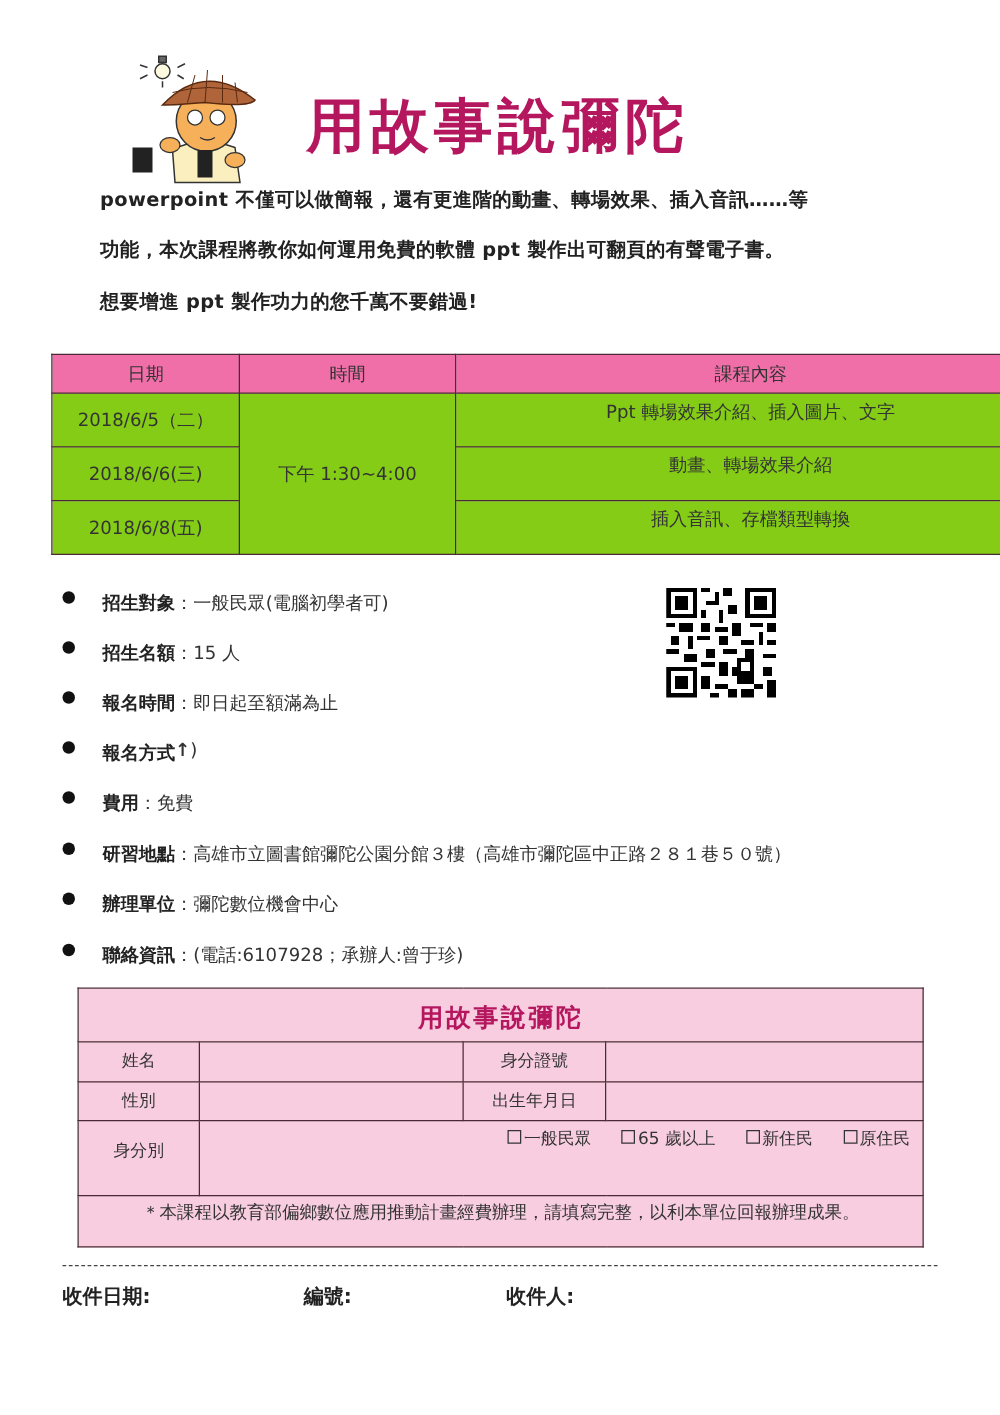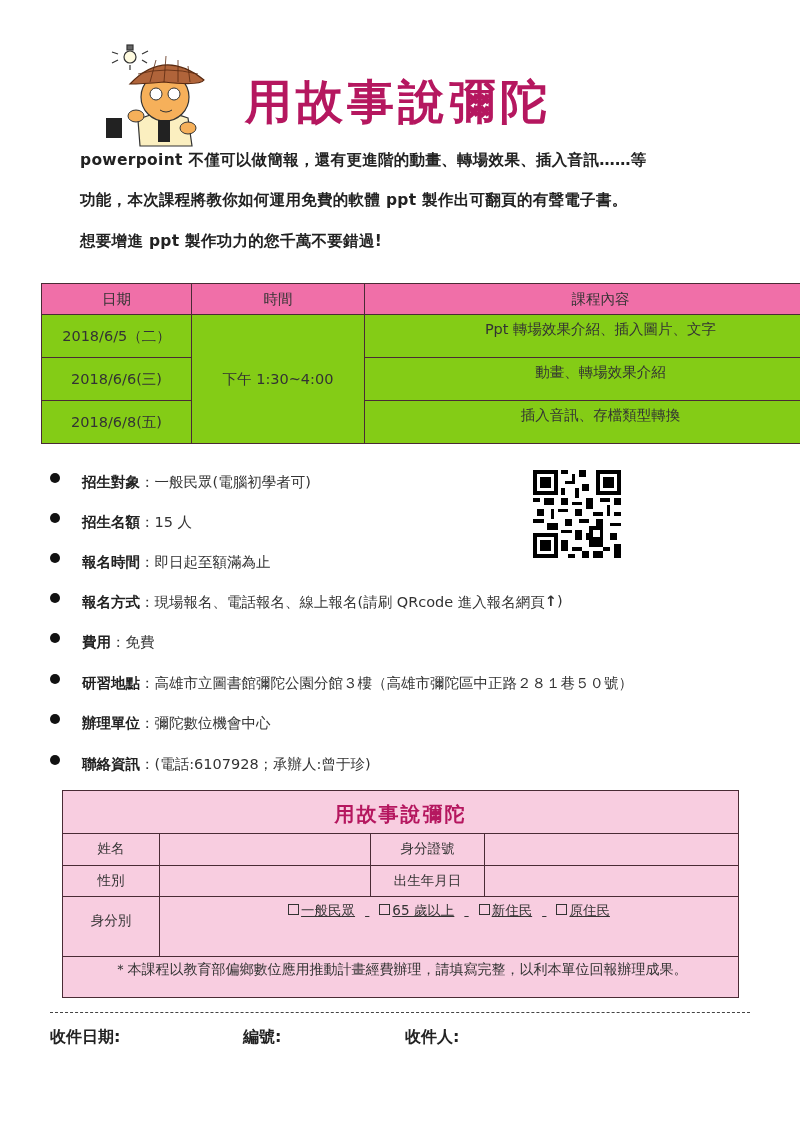--- a/index.html
+++ b/index.html
@@ -35,21 +35,21 @@
 
   
   #regform { left:62px; top:790px; width:677px; height:208px; border-collapse:collapse;
              font-size:13.5px; color:#333; }
   #regform td { border:1px solid #4a2b35; background:#f8cde0; padding:0; }
   #regform .form-title { text-align:center; font-size:20px; font-weight:bold; color:#b5175f;
                          height:37px; letter-spacing:2px; padding-top:4px; }
   #regform .label { text-align:center; height:29px; }
   #regform .value { }
   #regform .idtype-label { text-align:center; vertical-align:top; padding-top:15px; height:42px; }
-  #regform .idtype-opts { vertical-align:top; padding-top:5px; text-align:center;text-decoration:underline; }
+  #regform .idtype-opts { vertical-align:top; padding-top:5px; text-align:right; }
   #regform .note { text-align:center; height:35px; font-size:14px; vertical-align:top; padding-top:4px; }
   .opt { margin:0 10px; white-space:nowrap; }
   .chk { display:inline-block; width:9px; height:9px; border:1px solid #333; margin-right:2px; vertical-align:0px; }
 
   #dashline { left:50px; top:1012px; width:700px; border-top:1px dashed #444; height:0; }
   .receipt { top:1027px; font-size:16px; font-weight:bold; color:#222; white-space:nowrap;text-align:right; }
 </style>
 </head>
 <body>
 
@@ -137,21 +137,20 @@
   <span>：15 人</span>
 </div>
 <div class="abs bullet-row" style="top:553px">
   <span class="dot"></span>
   <span class="key">報名時間</span>
   <span>：即日起至額滿為止</span>
 </div>
 <div class="abs bullet-row" style="top:593px">
   <span class="dot"></span>
   <span class="key">報名方式</span>
-  <span>：現場報名、電話報名、線上報名(請刷 QRcode 進入報名網頁</span>
   <span style="font-weight:bold;">↑</span>
   <span>)</span>
 </div>
 <div class="abs bullet-row" style="top:633px">
   <span class="dot"></span>
   <span class="key">費用</span>
   <span>：免費</span>
 </div>
 <div class="abs bullet-row" style="top:674px">
   <span class="dot"></span>

